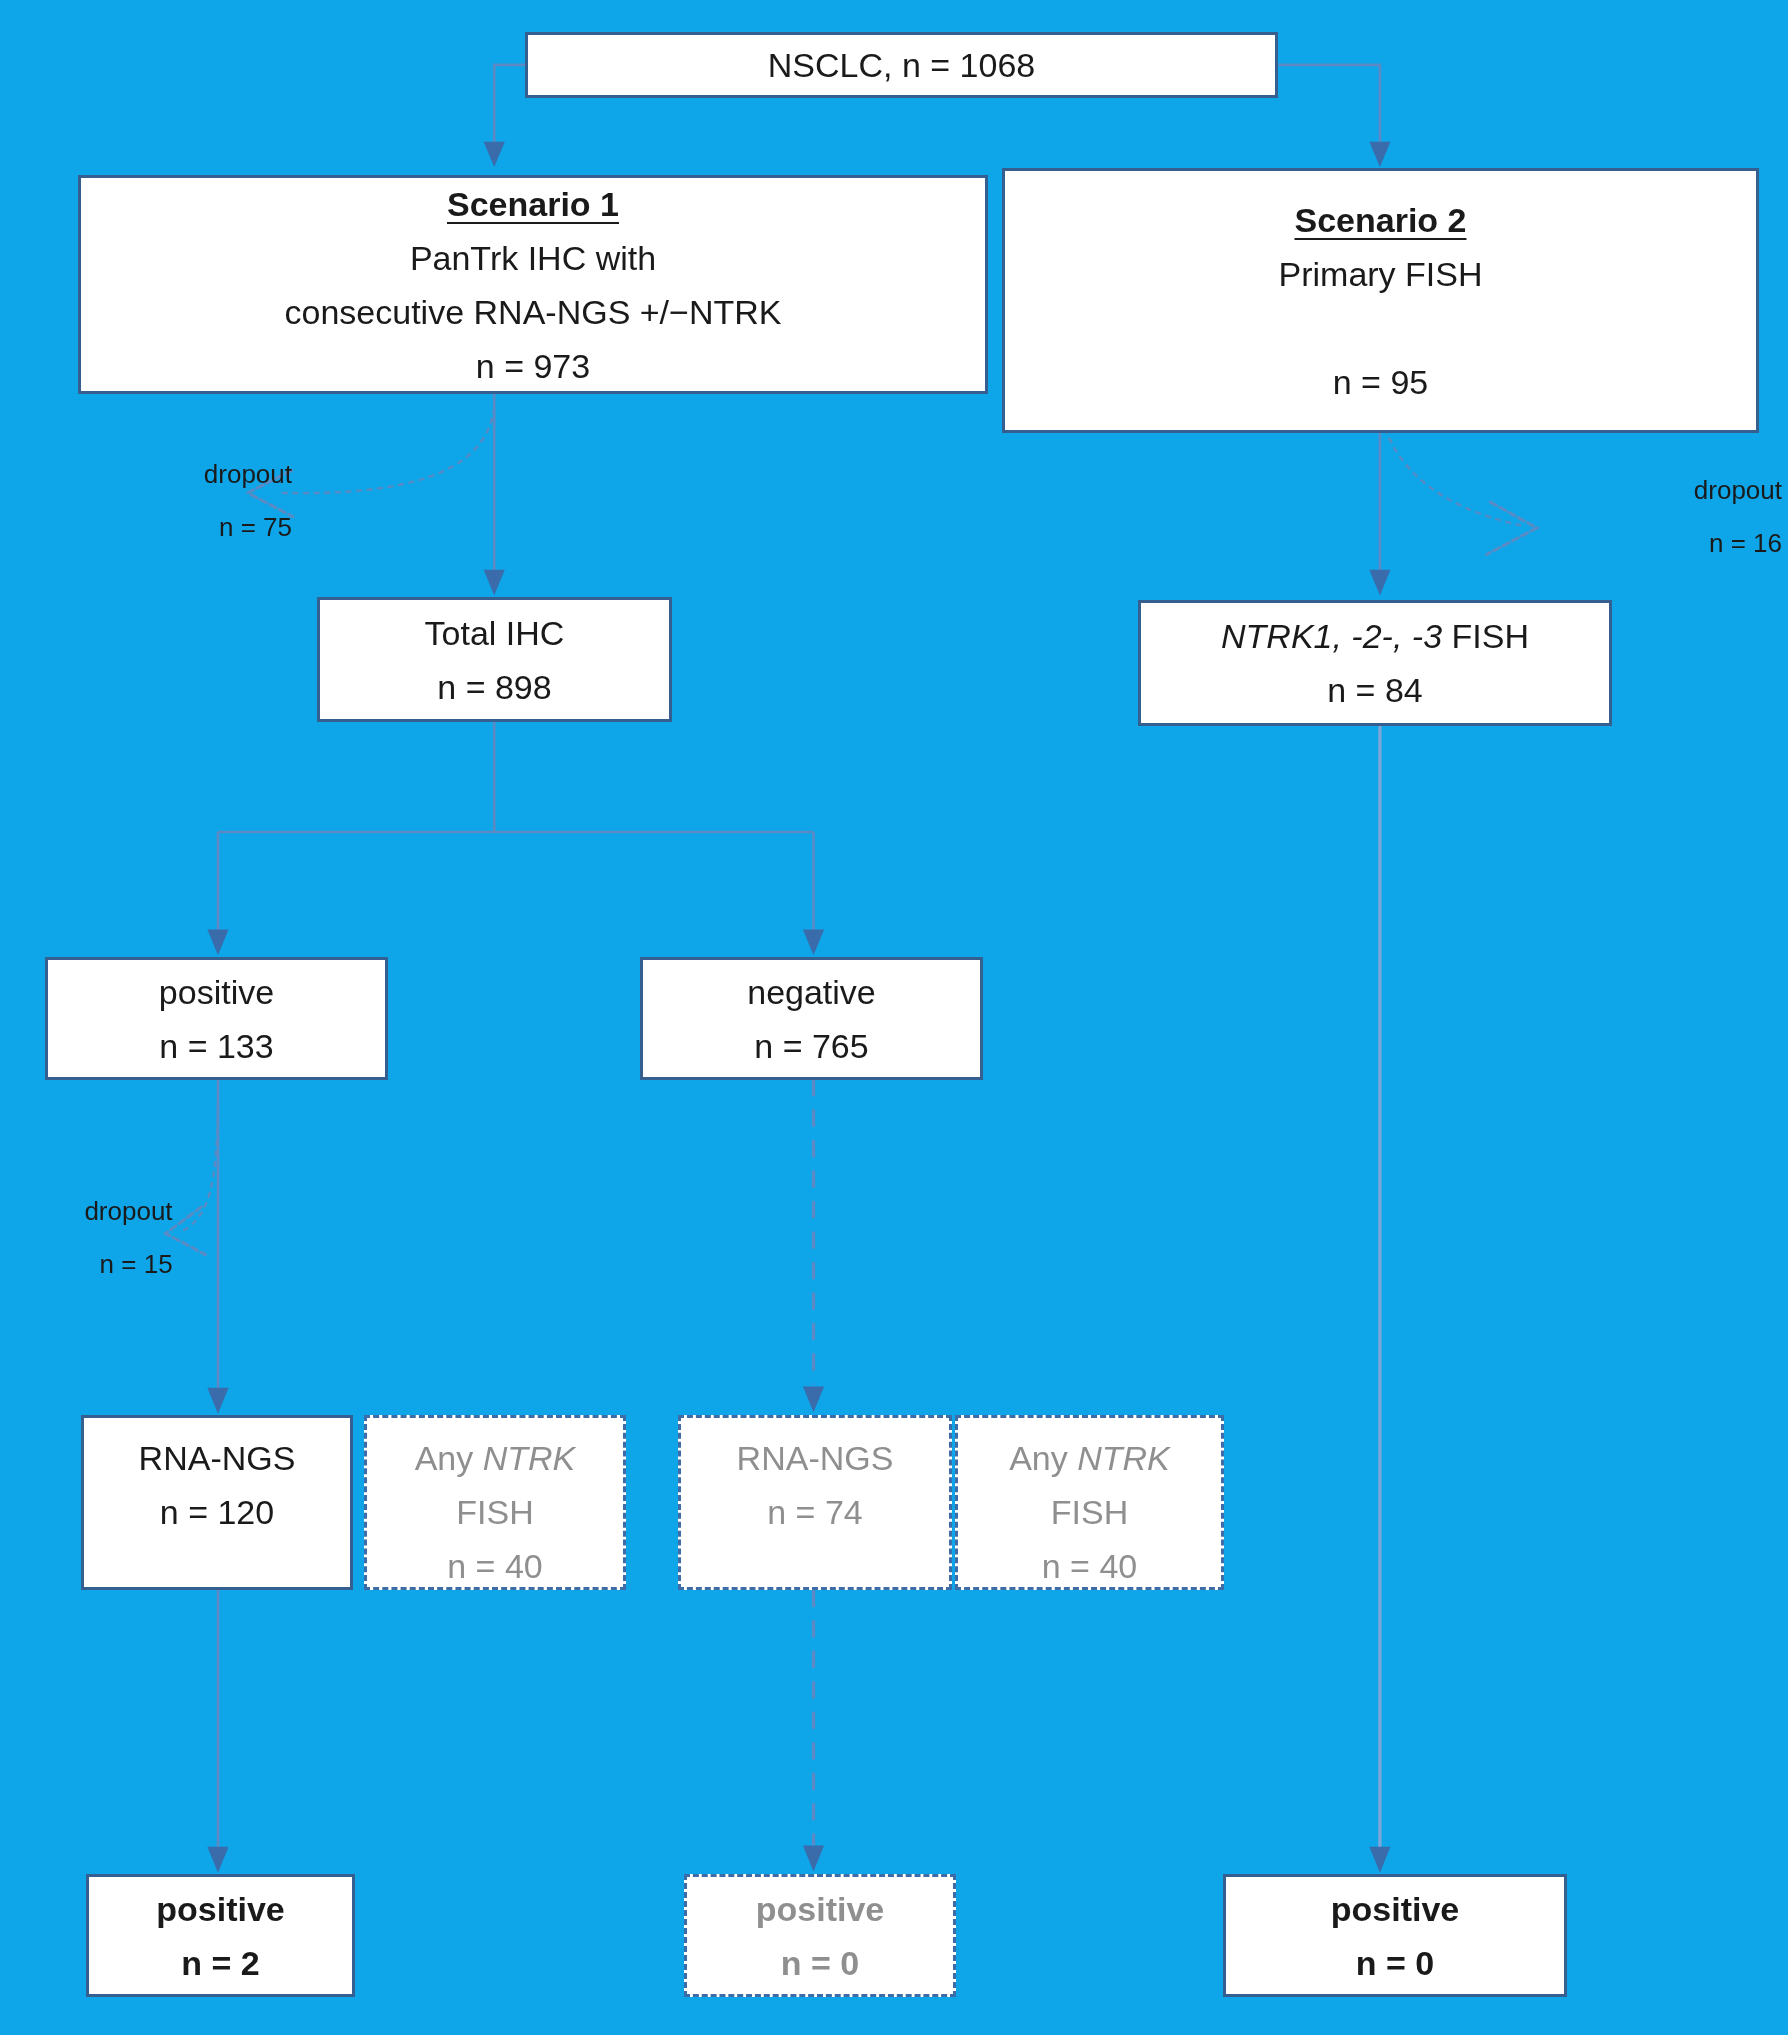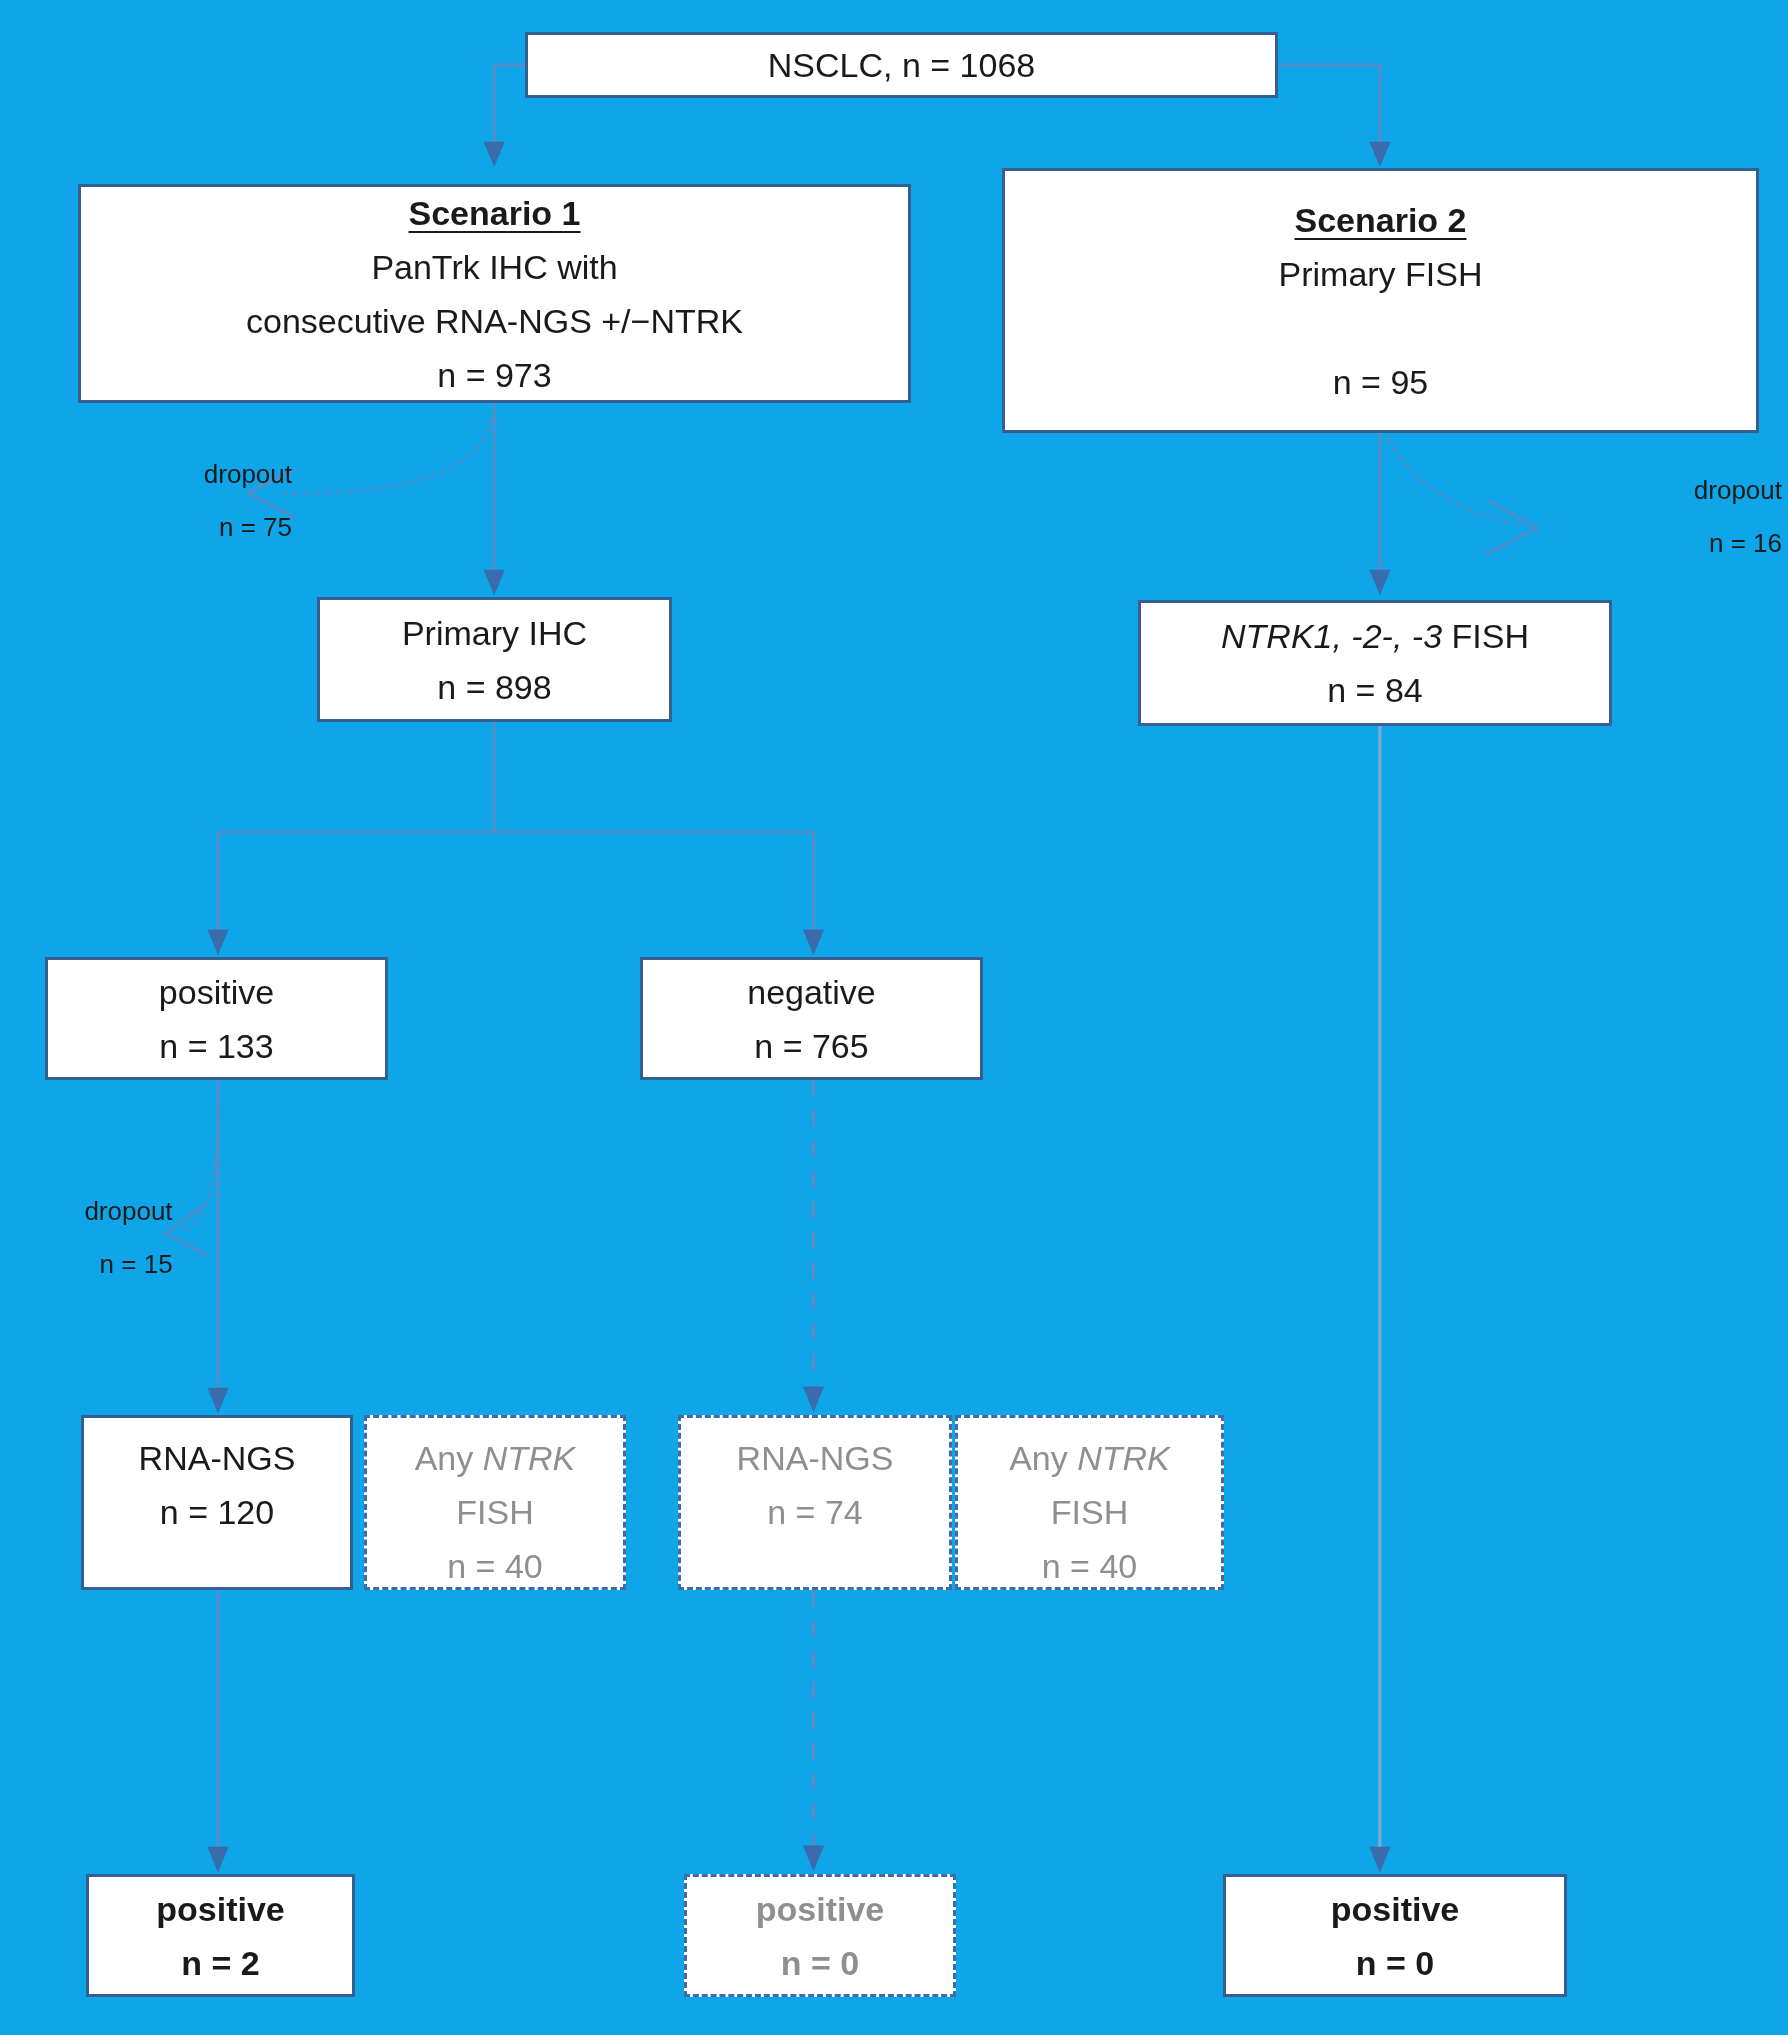--- a/index.html
+++ b/index.html
@@ -113,21 +113,21 @@
     <g>
       <path class="lnl" d="M2083,1095 V2813"></path>
       <polygon class="ar" points="2067,2788 2099,2788 2083,2827"></polygon>
     </g>
   </svg>
 
   <div class="box" style="left:525px; top:32px; width:753px; height:66px;">
     <span>NSCLC, n = 1068</span>
   </div>
 
-  <div class="box" style="left:78px; top:184px; width:833px; height:219px;justify-content:center;">
+  <div class="box" style="left:78px; top:175px; width:910px; height:219px;justify-content:center;">
     <span class="title">Scenario 1</span>
     <span>PanTrk IHC with</span>
     <span>consecutive RNA-NGS +/−NTRK</span>
     <span>n = 973</span>
   </div>
 
   <div class="box" style="left:1002px; top:168px; width:757px; height:265px;">
     <span class="title">Scenario 2</span>
     <span>Primary FISH</span>
     <span class="sp82"></span>
@@ -138,21 +138,21 @@
     <div>dropout</div>
     <div>n = 75</div>
   </div>
 
   <div class="label" style="left:1583px; top:464px; width:199px;">
     <div>dropout</div>
     <div>n = 16</div>
   </div>
 
   <div class="box" style="left:317px; top:597px; width:355px; height:125px;">
-    <span>Primary IHC</span>
+    <span>Total IHC</span>
     <span>n = 898</span>
   </div>
 
 
   <div class="box" style="left:1138px; top:600px; width:474px; height:126px;">
     <span><span class="ital">NTRK1, -2-, -3</span><span> FISH</span></span>
     <span>n = 84</span>
   </div>
 
   <div class="box" style="left:45px; top:957px; width:343px; height:123px;">

